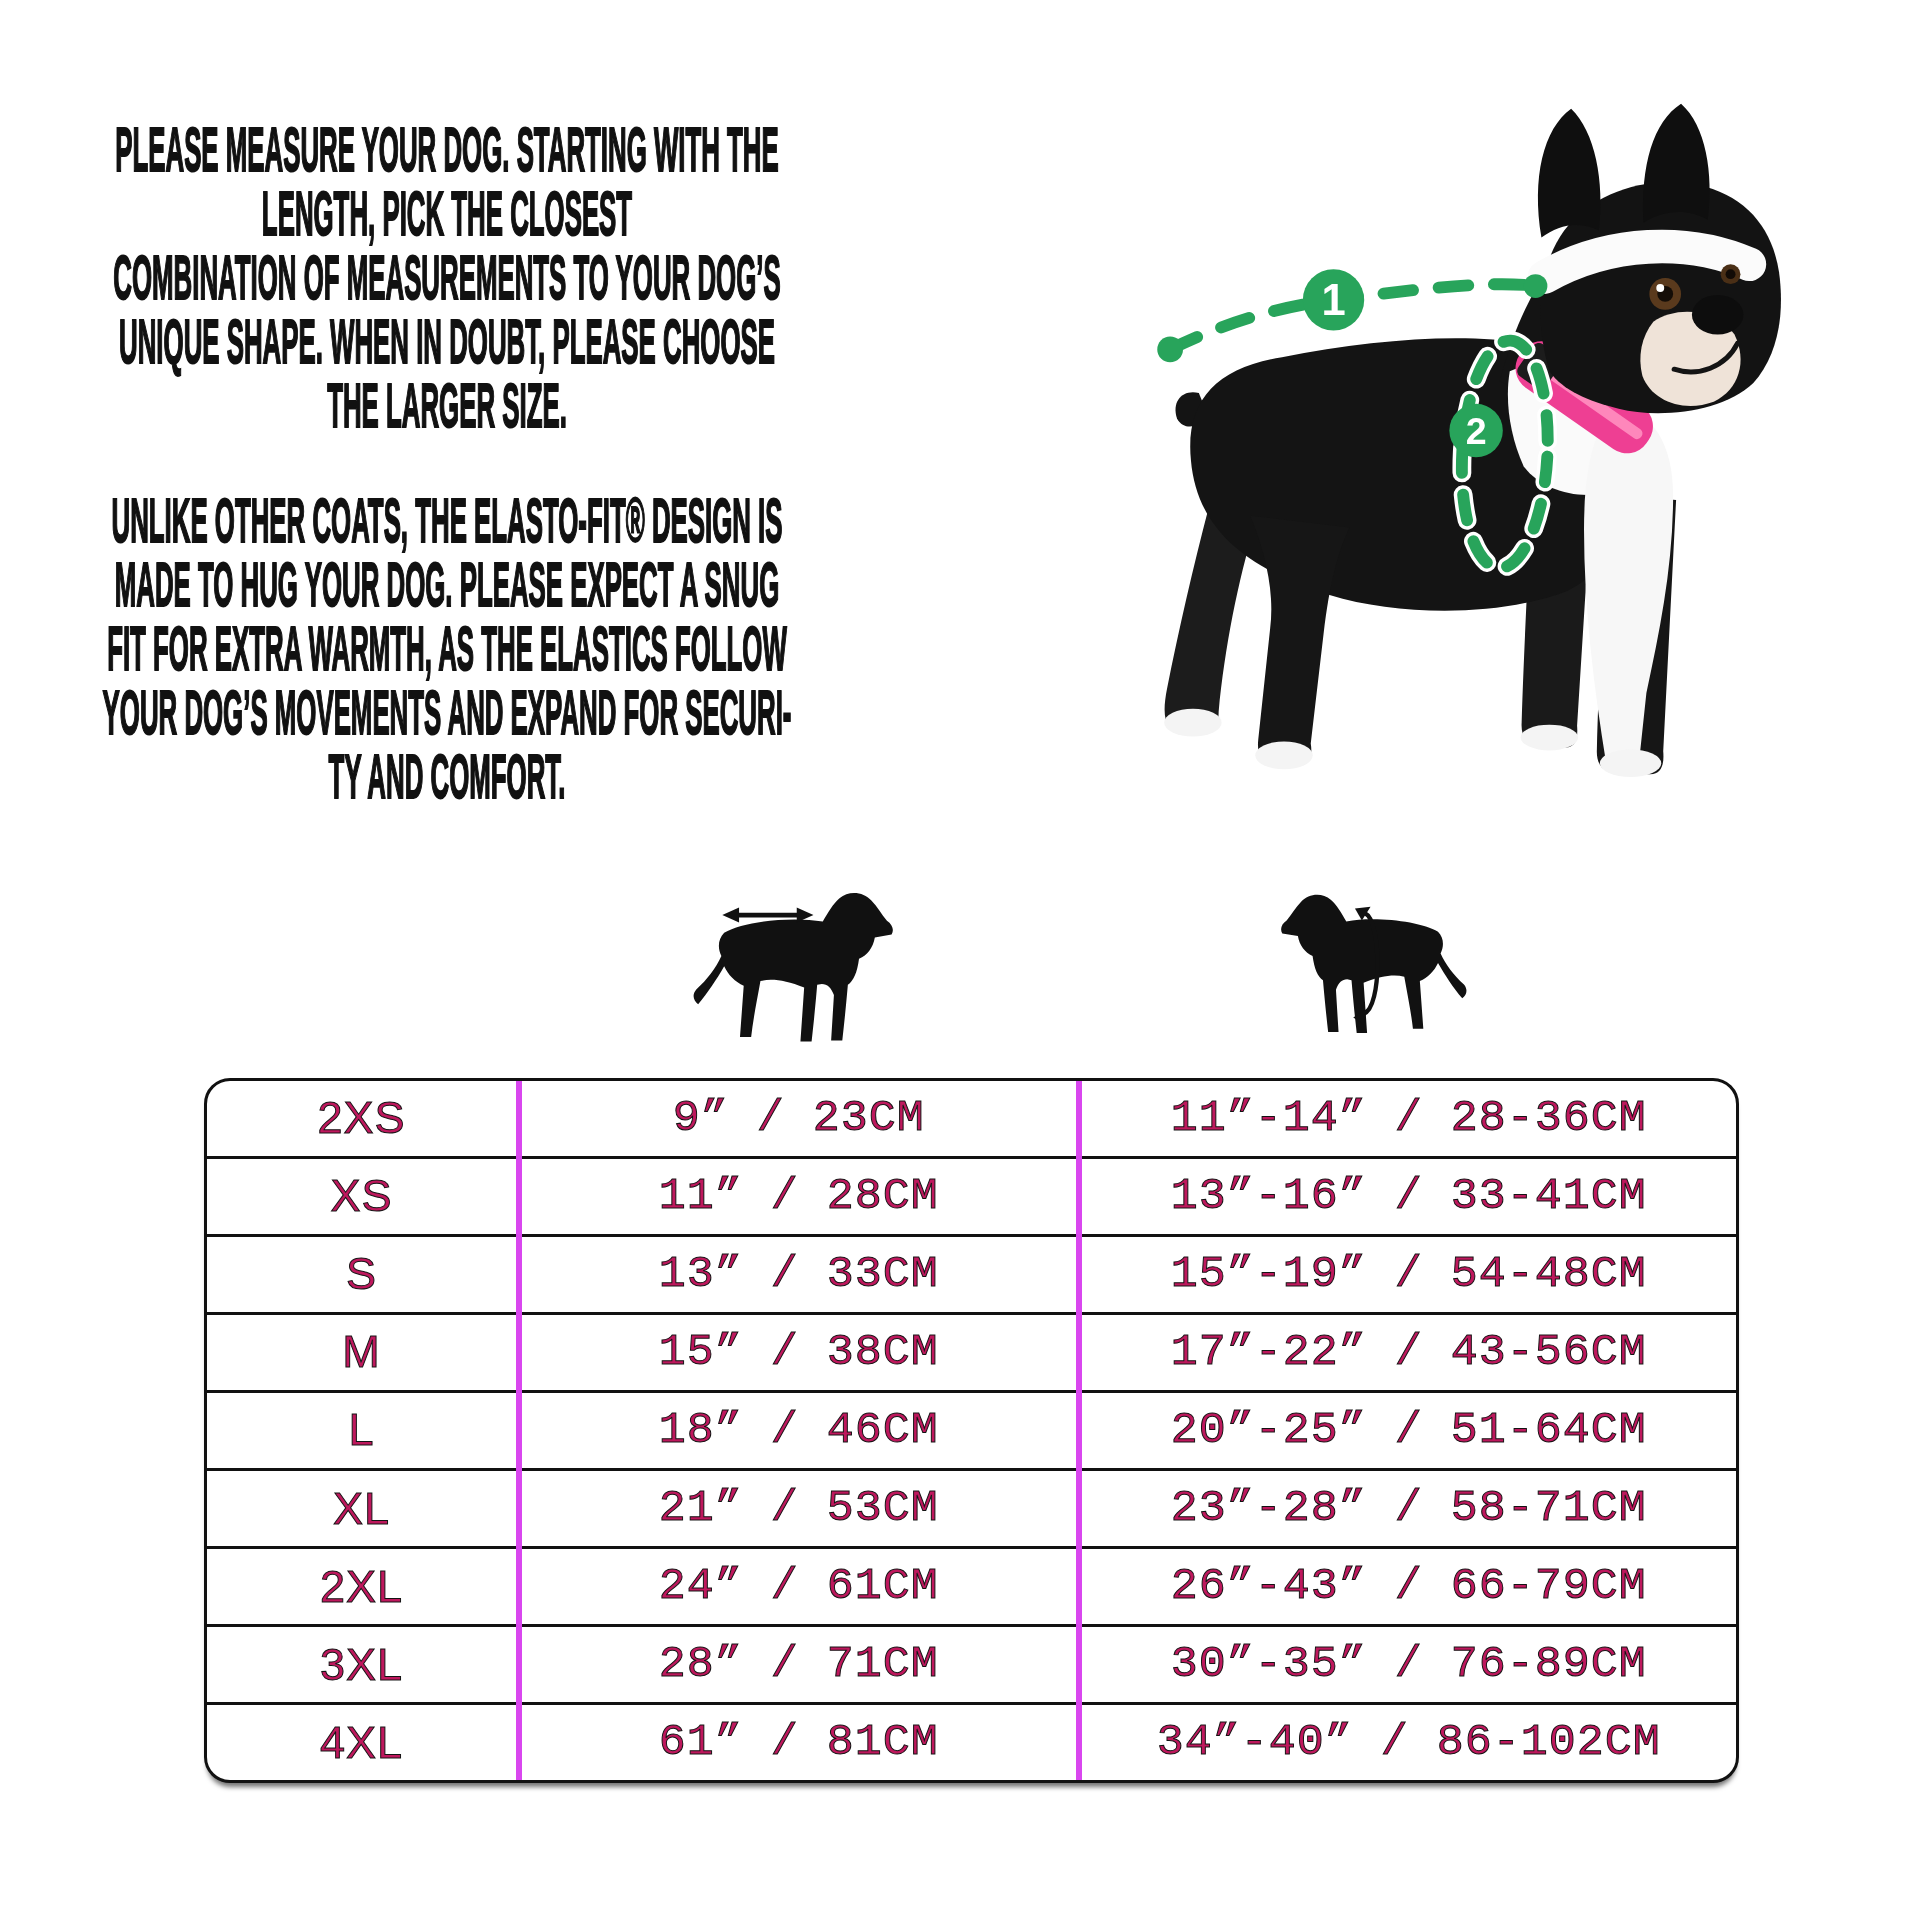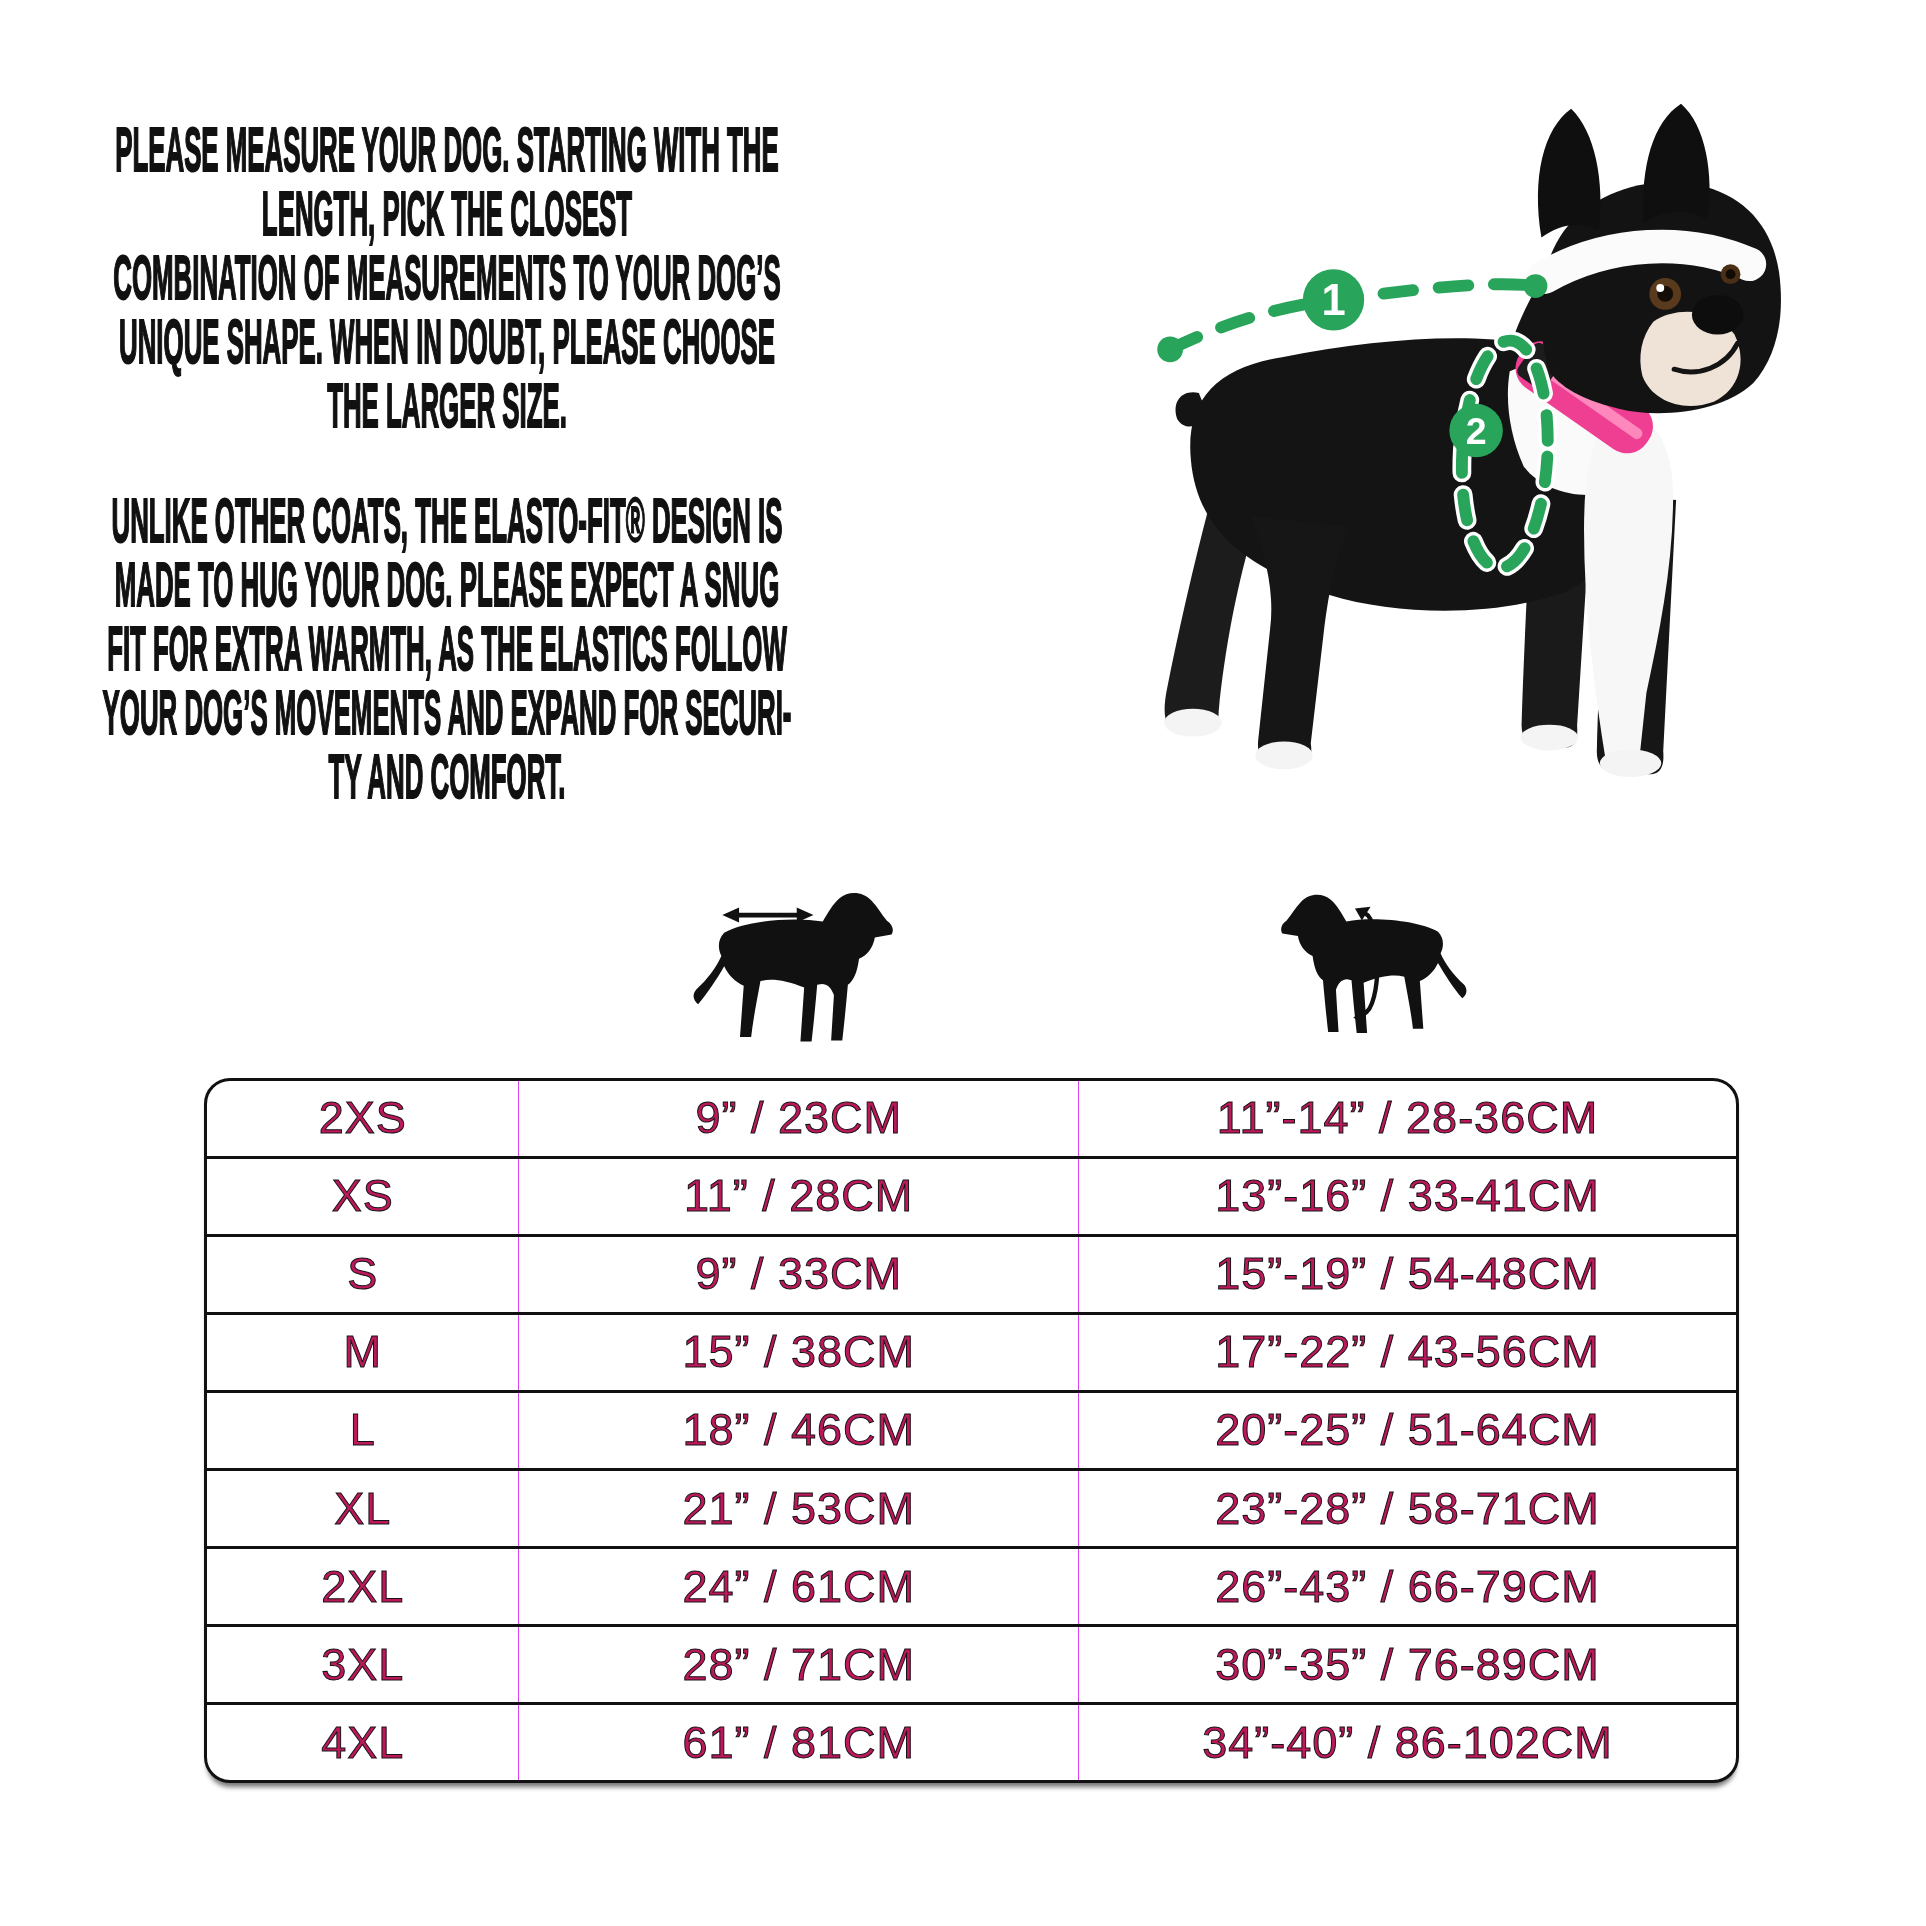--- a/index.html
+++ b/index.html
@@ -28,21 +28,21 @@
     border:3px solid #111; border-radius:26px; overflow:hidden;
     box-shadow:0 7px 5px -3px rgba(0,0,0,0.55); background:#fff;
   }
   table.size { width:100%; height:100%; border-collapse:collapse; table-layout:fixed; }
   table.size td {
     text-align:center; vertical-align:middle;
     font-size:45px; letter-spacing:1px; color:#be185d;
     -webkit-text-stroke:1px #131313;
   }
   table.size tr + tr td { border-top:3px solid #111; }
-  table.size td + td { border-left:1px solid #d946ef; }
+  table.size td + td { border-left:6px solid #d946ef;font-family:Liberation Mono, monospace; }
   .c1 { width:20.4%; } .c2 { width:36.6%; } .c3 { width:43%; }
 </style>
 </head>
 <body>
 
 <div class="page">
 
   <div class="intro">
     <div class="para">
       <div>PLEASE MEASURE YOUR DOG. STARTING WITH THE</div>
@@ -164,21 +164,21 @@
           <td>9” / 23CM</td>
           <td>11”-14” / 28-36CM</td>
         </tr>
         <tr>
           <td>XS</td>
           <td>11” / 28CM</td>
           <td>13”-16” / 33-41CM</td>
         </tr>
         <tr>
           <td>S</td>
-          <td>9” / 33CM</td>
+          <td>13” / 33CM</td>
           <td>15”-19” / 54-48CM</td>
         </tr>
         <tr>
           <td>M</td>
           <td>15” / 38CM</td>
           <td>17”-22” / 43-56CM</td>
         </tr>
         <tr>
           <td>L</td>
           <td>18” / 46CM</td>

